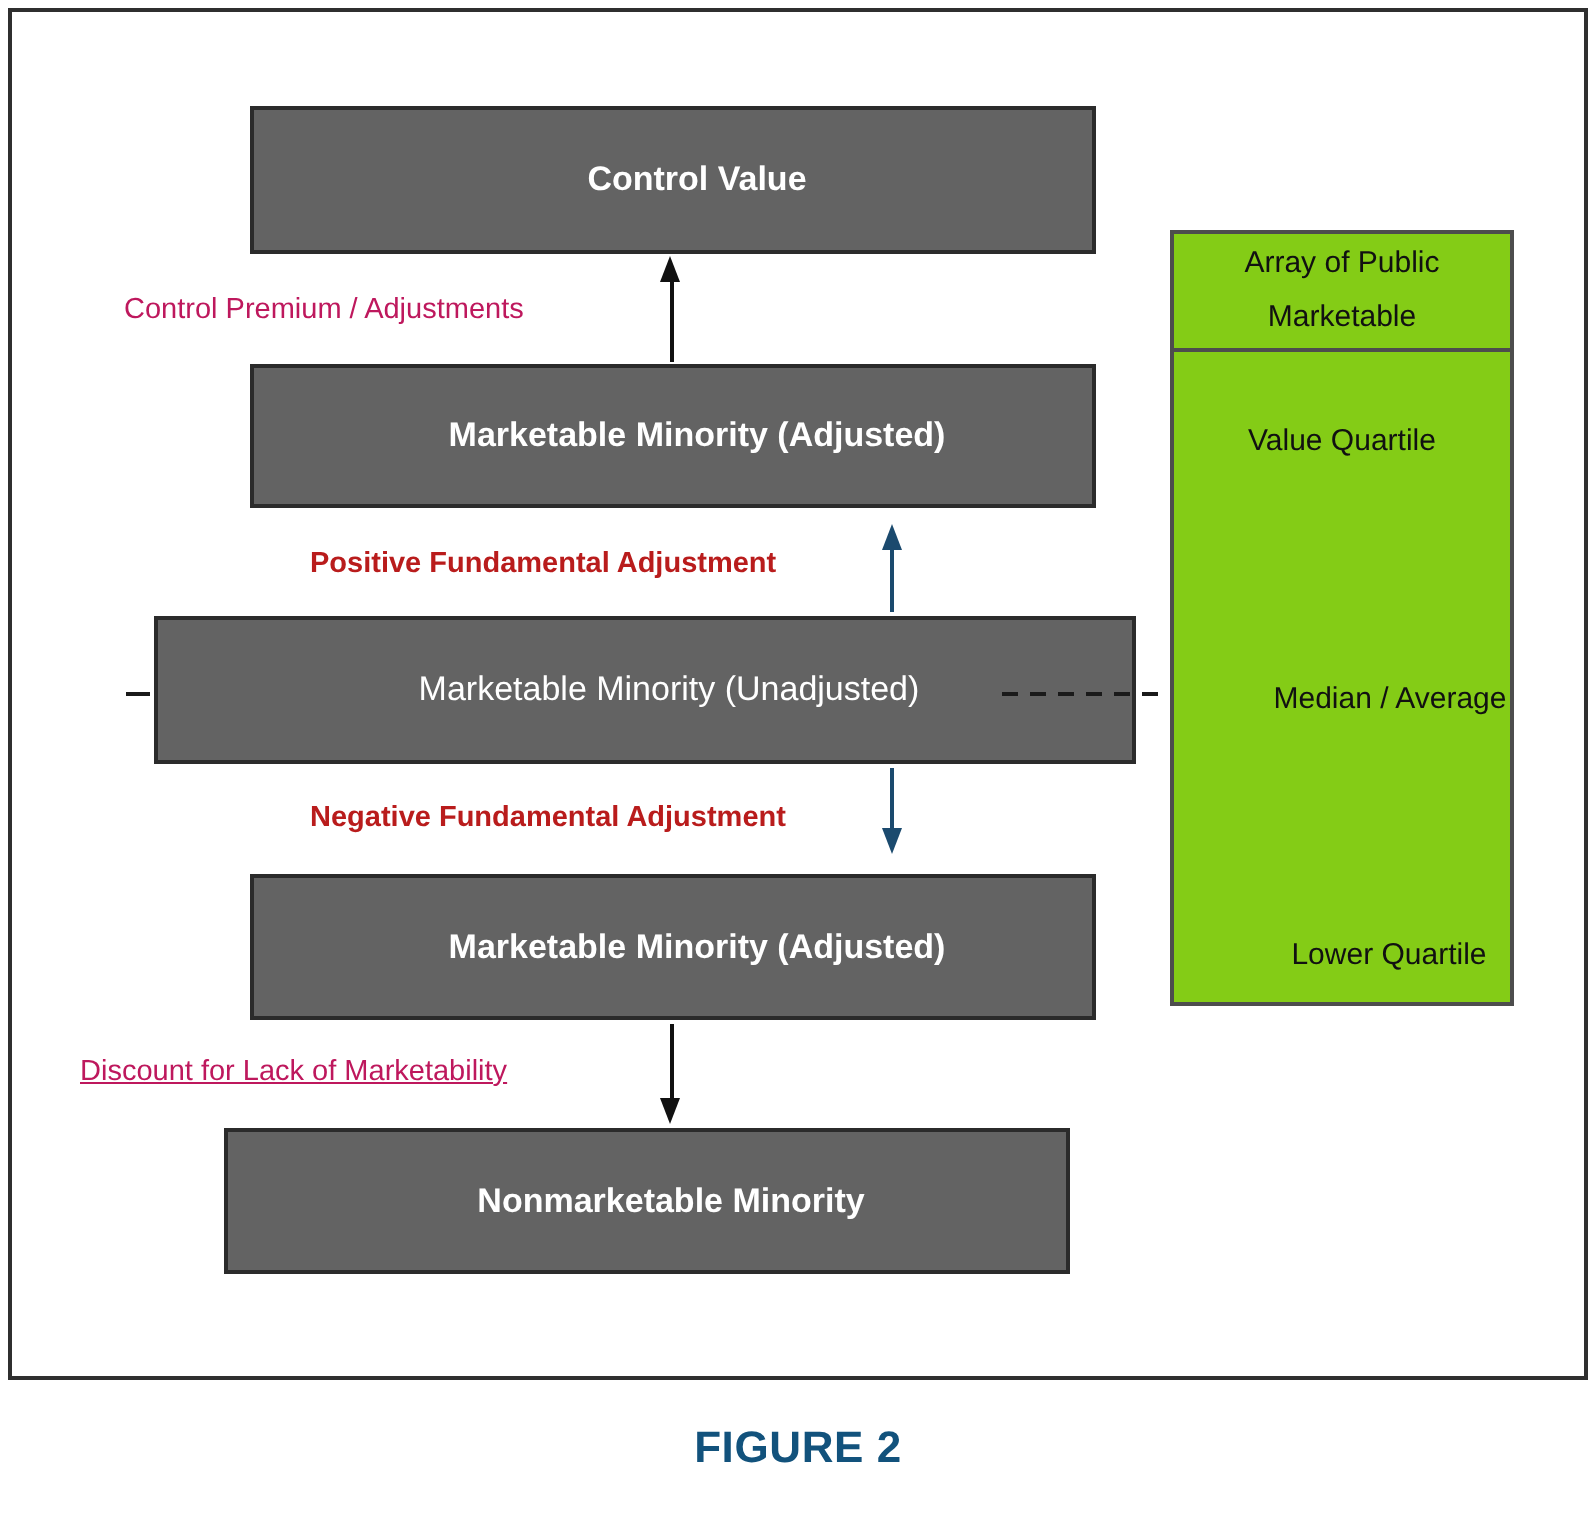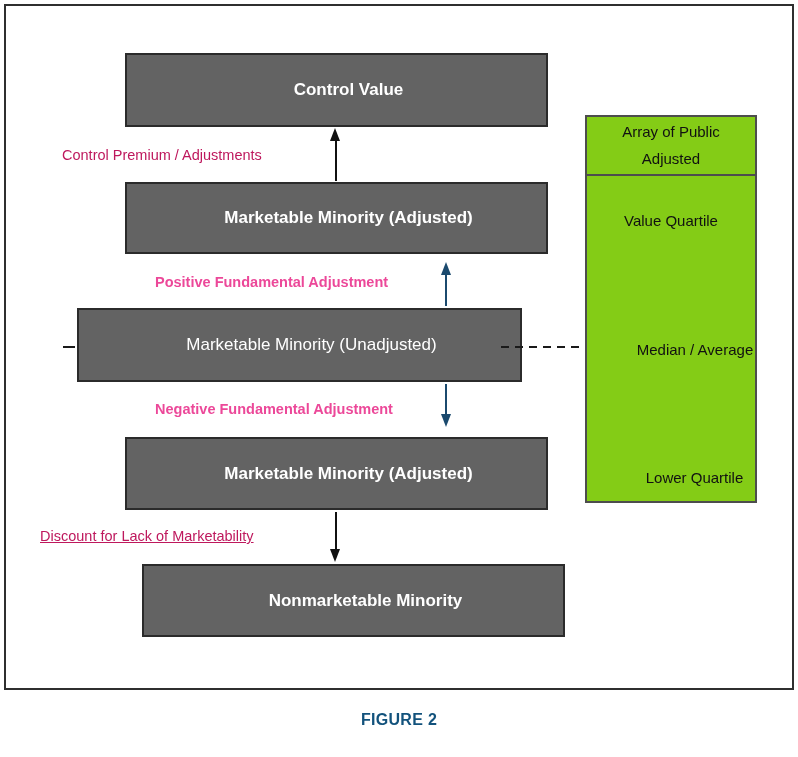--- a/index.html
+++ b/index.html
@@ -28,69 +28,69 @@
     line-height:1.75;
   }
   .panel-row {
     position:absolute; left:0; right:0; text-align:center; font-size:15px;
     color:#111111;
   }
   .row-upper  { top:95px; }
   .row-median { top:224px;padding-left:48px; }
   .row-lower  { top:352px;margin-left:47px; }
   .lbl { position:absolute; font-size:14.5px; color:#be185d; white-space:nowrap; }
-  .lbl.blue { color:#ec4899; font-weight:bold; }
+  .lbl.blue { color:#b91c1c; font-weight:bold; }
   .stem { position:absolute; width:2px; background:#111111; }
   .stem.blue { background:#1b4a6e; }
   .head { position:absolute; width:0; height:0; }
   .head.up   { border-left:5px solid transparent; border-right:5px solid transparent; border-bottom:13px solid #111111; }
   .head.down { border-left:5px solid transparent; border-right:5px solid transparent; border-top:13px solid #111111; }
   .head.blue.up   { border-bottom-color:#1b4a6e; }
   .head.blue.down { border-top-color:#1b4a6e; }
   .dash-line {
     position:absolute; height:2px;
     background:repeating-linear-gradient(90deg, #1a1a1a 0 8px, transparent 8px 14px);
   }
   .dash-solid { position:absolute; height:2px; background:#1a1a1a; }
   .caption {
     position:absolute; left:0; right:0; top:711px; text-align:center;
-    color:#12527c; font-weight:bold; font-size:16px; letter-spacing:0.3px;
+    color:#12527c; font-weight:bold; font-size:22px; letter-spacing:0.3px;
   }
 </style>
 </head>
 <body>
 
 <div class="stage">
 
   <div class="frame"></div>
 
   <div class="box" style="left:125px; top:53px; width:423px; height:74px;">
     <span>Control Value</span>
   </div>
 
   <div class="box" style="left:125px; top:182px; width:423px; height:72px;">
     <span>Marketable Minority (Adjusted)</span>
   </div>
 
-  <div class="box unadjusted" style="left:77px; top:308px; width:445px; height:74px;">
+  <div class="box unadjusted" style="left:77px; top:308px; width:491px; height:74px;">
     <span>Marketable Minority (Unadjusted)</span>
   </div>
 
   <div class="box" style="left:125px; top:437px; width:423px; height:73px;">
     <span>Marketable Minority (Adjusted)</span>
   </div>
 
-  <div class="box" style="left:142px; top:564px; width:423px; height:73px;">
+  <div class="box" style="left:112px; top:564px; width:423px; height:73px;">
     <span>Nonmarketable Minority</span>
   </div>
 
   <div class="panel">
     <div class="panel-header">
       <span>Array of Public</span>
-      <span>Adjusted</span>
+      <span>Marketable</span>
     </div>
     <div class="panel-row row-upper">Value Quartile</div>
     <div class="panel-row row-median">Median / Average</div>
     <div class="panel-row row-lower">Lower Quartile</div>
   </div>
 
   <div class="head up" style="left:330px; top:128px;"></div>
   <div class="stem" style="left:335px; top:140px; height:41px;"></div>
 
   <div class="stem" style="left:335px; top:512px; height:37px;"></div>

